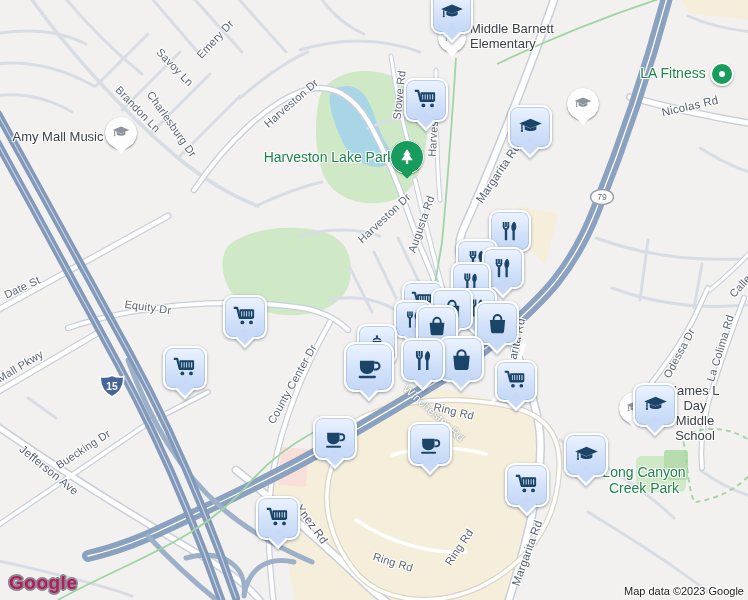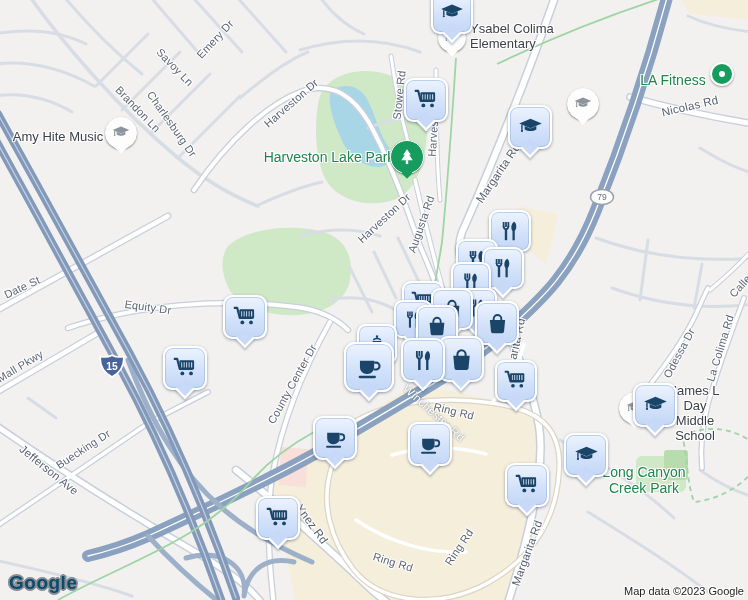--- a/index.html
+++ b/index.html
@@ -31,21 +31,21 @@
   .cmk::after{content:"";position:absolute;left:50%;bottom:-4px;width:8px;height:8px;background:inherit;
      transform:translateX(-50%) rotate(45deg);z-index:-1;}
   .cmk.gray{color:#8e949b;background:#fdfdfd;}
   .cmk.green{color:#fff;background:#169c5c;}
   .fitdot{position:absolute;border-radius:50%;background:#169c5c;border:2px solid #fff;
      box-shadow:0 1px 2px rgba(0,0,0,.35);transform:translate(-50%,-50%);pointer-events:auto;cursor:pointer;}
   .fitdot::after{content:"";position:absolute;left:50%;top:50%;width:6px;height:6px;border-radius:50%;
      background:#fff;transform:translate(-50%,-50%);}
   .mi{display:block;}
   .shield{position:absolute;transform:translate(-50%,-50%);z-index:3;}
-  .glogo{position:absolute;left:9px;top:572px;z-index:40;font-size:19px;font-weight:bold;color:#0c4a6e;
+  .glogo{position:absolute;left:9px;top:572px;z-index:40;font-size:19px;font-weight:bold;color:#be185d;
      letter-spacing:.5px;
      text-shadow:-1.4px -1.4px 0 #8a8f95,1.4px -1.4px 0 #8a8f95,-1.4px 1.4px 0 #8a8f95,1.4px 1.4px 0 #8a8f95,
        0 -1.8px 0 #8a8f95,0 1.8px 0 #8a8f95,-1.8px 0 0 #8a8f95,1.8px 0 0 #8a8f95;}
   .attrib{position:absolute;right:4px;bottom:3px;z-index:40;font-size:11px;color:#222;
      text-shadow:-1px -1px 0 #fff,1px -1px 0 #fff,-1px 1px 0 #fff,1px 1px 0 #fff,0 0 2px #fff;}
 </style>
 </head>
 <body>
 
 <div class="map">
@@ -233,30 +233,30 @@
       <div class="slabel" style="left: 454px; top: 411px; transform: translate(-50%, -50%) rotate(14deg);">Ring Rd</div>
       <div class="slabel" style="left: 459px; top: 547px; transform: translate(-50%, -50%) rotate(-56deg);">Ring Rd</div>
       <div class="slabel" style="left: 393px; top: 562px; transform: translate(-50%, -50%) rotate(17deg);">Ring Rd</div>
       <div class="slabel major" style="left: 49px; top: 470px; transform: translate(-50%, -50%) rotate(39deg);">Jefferson Ave</div>
       <div class="slabel" style="left: 83px; top: 449px; transform: translate(-50%, -50%) rotate(-33deg);">Buecking Dr</div>
       <div class="slabel major" style="left: 527px; top: 553px; transform: translate(-50%, -50%) rotate(-70deg);">Margarita Rd</div>
       <div class="slabel major" style="left: 514px; top: 352px; transform: translate(-50%, -50%) rotate(-78deg);">Margarita Rd</div>
       <div class="slabel" style="left: 679px; top: 353px; transform: translate(-50%, -50%) rotate(-62deg);">Odessa Dr</div>
       <div class="slabel" style="left: 720px; top: 348px; transform: translate(-50%, -50%) rotate(-73deg);">La Colima Rd</div>
       <div class="slabel" style="left: 740px; top: 286px; transform: translate(-50%, -50%) rotate(-48deg);">Calle</div>
-      <div class="plabel left" style="left: 470px; top: 37px; transform: translate(0px, -50%);">Ysabel Colima
+      <div class="plabel left" style="left: 470px; top: 37px; transform: translate(0px, -50%);">Middle Barnett
 Elementary</div>
-      <div class="plabel" style="left: 58px; top: 137px; transform: translate(-50%, -50%);">Amy Hite Music</div>
-      <div class="plabel green big" style="left: 673px; top: 80px; transform: translate(-50%, -50%);">LA Fitness</div>
+      <div class="plabel" style="left: 58px; top: 137px; transform: translate(-50%, -50%);">Amy Mall Music</div>
+      <div class="plabel green big" style="left: 673px; top: 73px; transform: translate(-50%, -50%);">LA Fitness</div>
       <div class="plabel green big" style="left: 329px; top: 157px; transform: translate(-50%, -50%);">Harveston Lake Park</div>
       <div class="plabel" style="left: 695px; top: 414px; transform: translate(-50%, -50%);">James L Day
 Middle School</div>
       <div class="plabel green big" style="left: 644px; top: 480px; transform: translate(-50%, -50%);">Long Canyon
 Creek Park</div>
-      <div class="shield" style="left: 112px; top: 368px;"><svg width="26" height="24" viewBox="0 0 24 22">
+      <div class="shield" style="left: 112px; top: 388px;"><svg width="26" height="24" viewBox="0 0 24 22">
           <path d="M12 1 C15 2.6 19.5 3 22.6 2.2 C23.4 8 22 15.4 12 21.2 C2 15.4 .6 8 1.4 2.2 C4.5 3 9 2.6 12 1 Z" fill="#47649c" stroke="#fff" stroke-width="1.5"></path>
           <text x="12" y="14.5" font-size="9.5" font-weight="bold" fill="#fff" text-anchor="middle" font-family="Liberation Sans, sans-serif">15</text>
         </svg></div>
       <div class="shield" style="left: 602px; top: 199px;"><svg width="26" height="18" viewBox="0 0 26 18">
           <ellipse cx="13" cy="9" rx="11.5" ry="7.5" fill="#fdfdfd" stroke="#9aa1ab" stroke-width="1.4"></ellipse>
           <text x="13" y="12.2" font-size="8.5" fill="#6b727d" text-anchor="middle" font-family="Liberation Sans, sans-serif">79</text>
         </svg></div>
     </div>
   <div id="markers">
       <div class="cmk gray" style="left: 121px; top: 133px; width: 30px; height: 30px; z-index: 156;">

